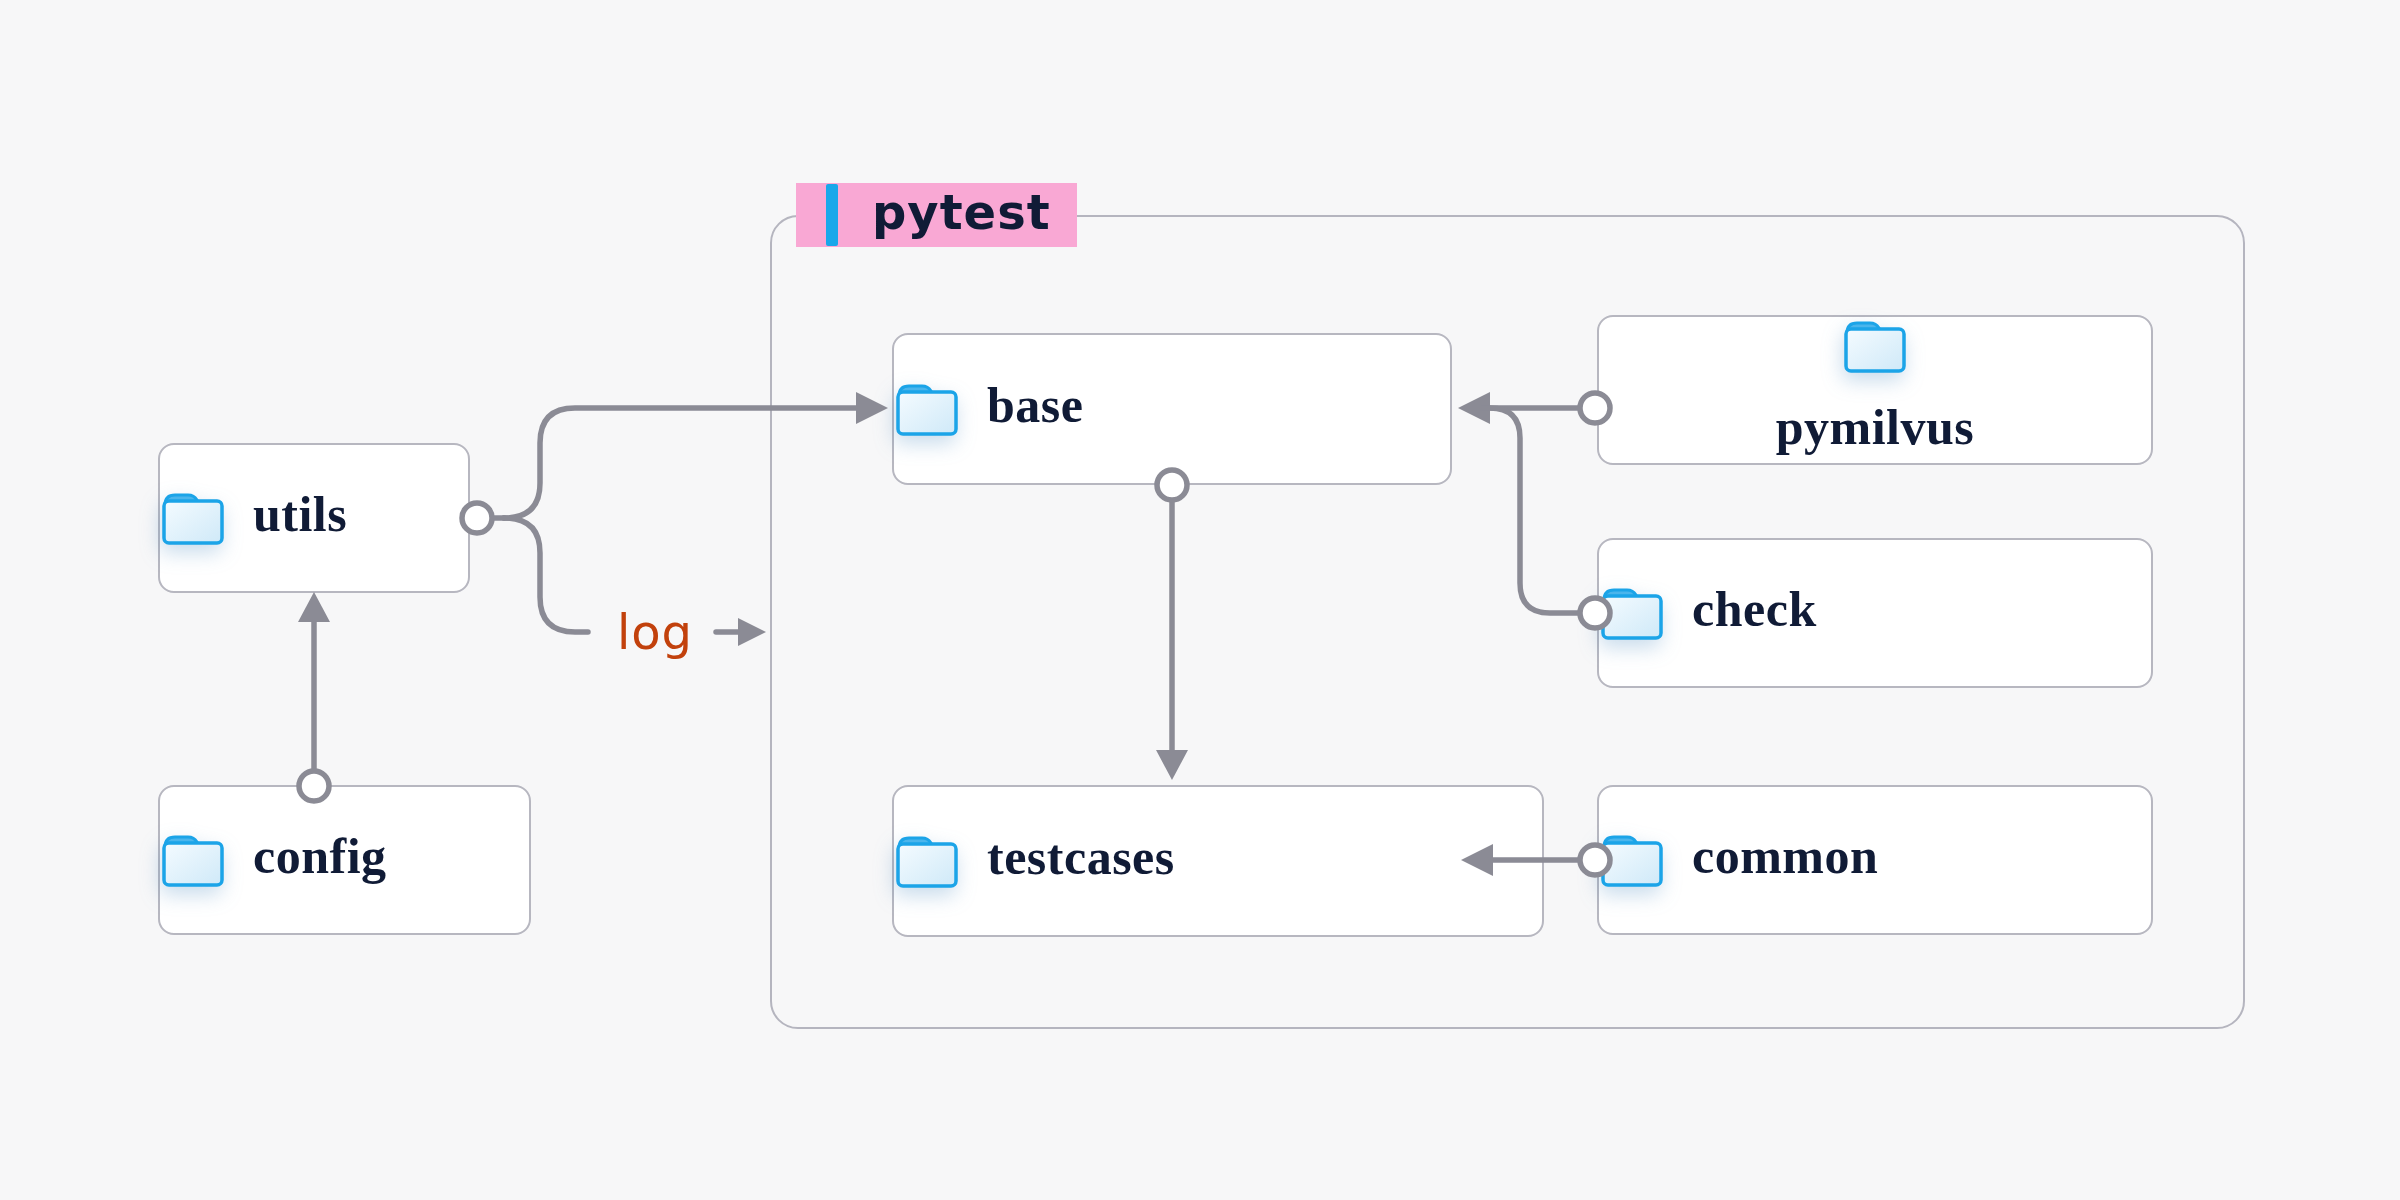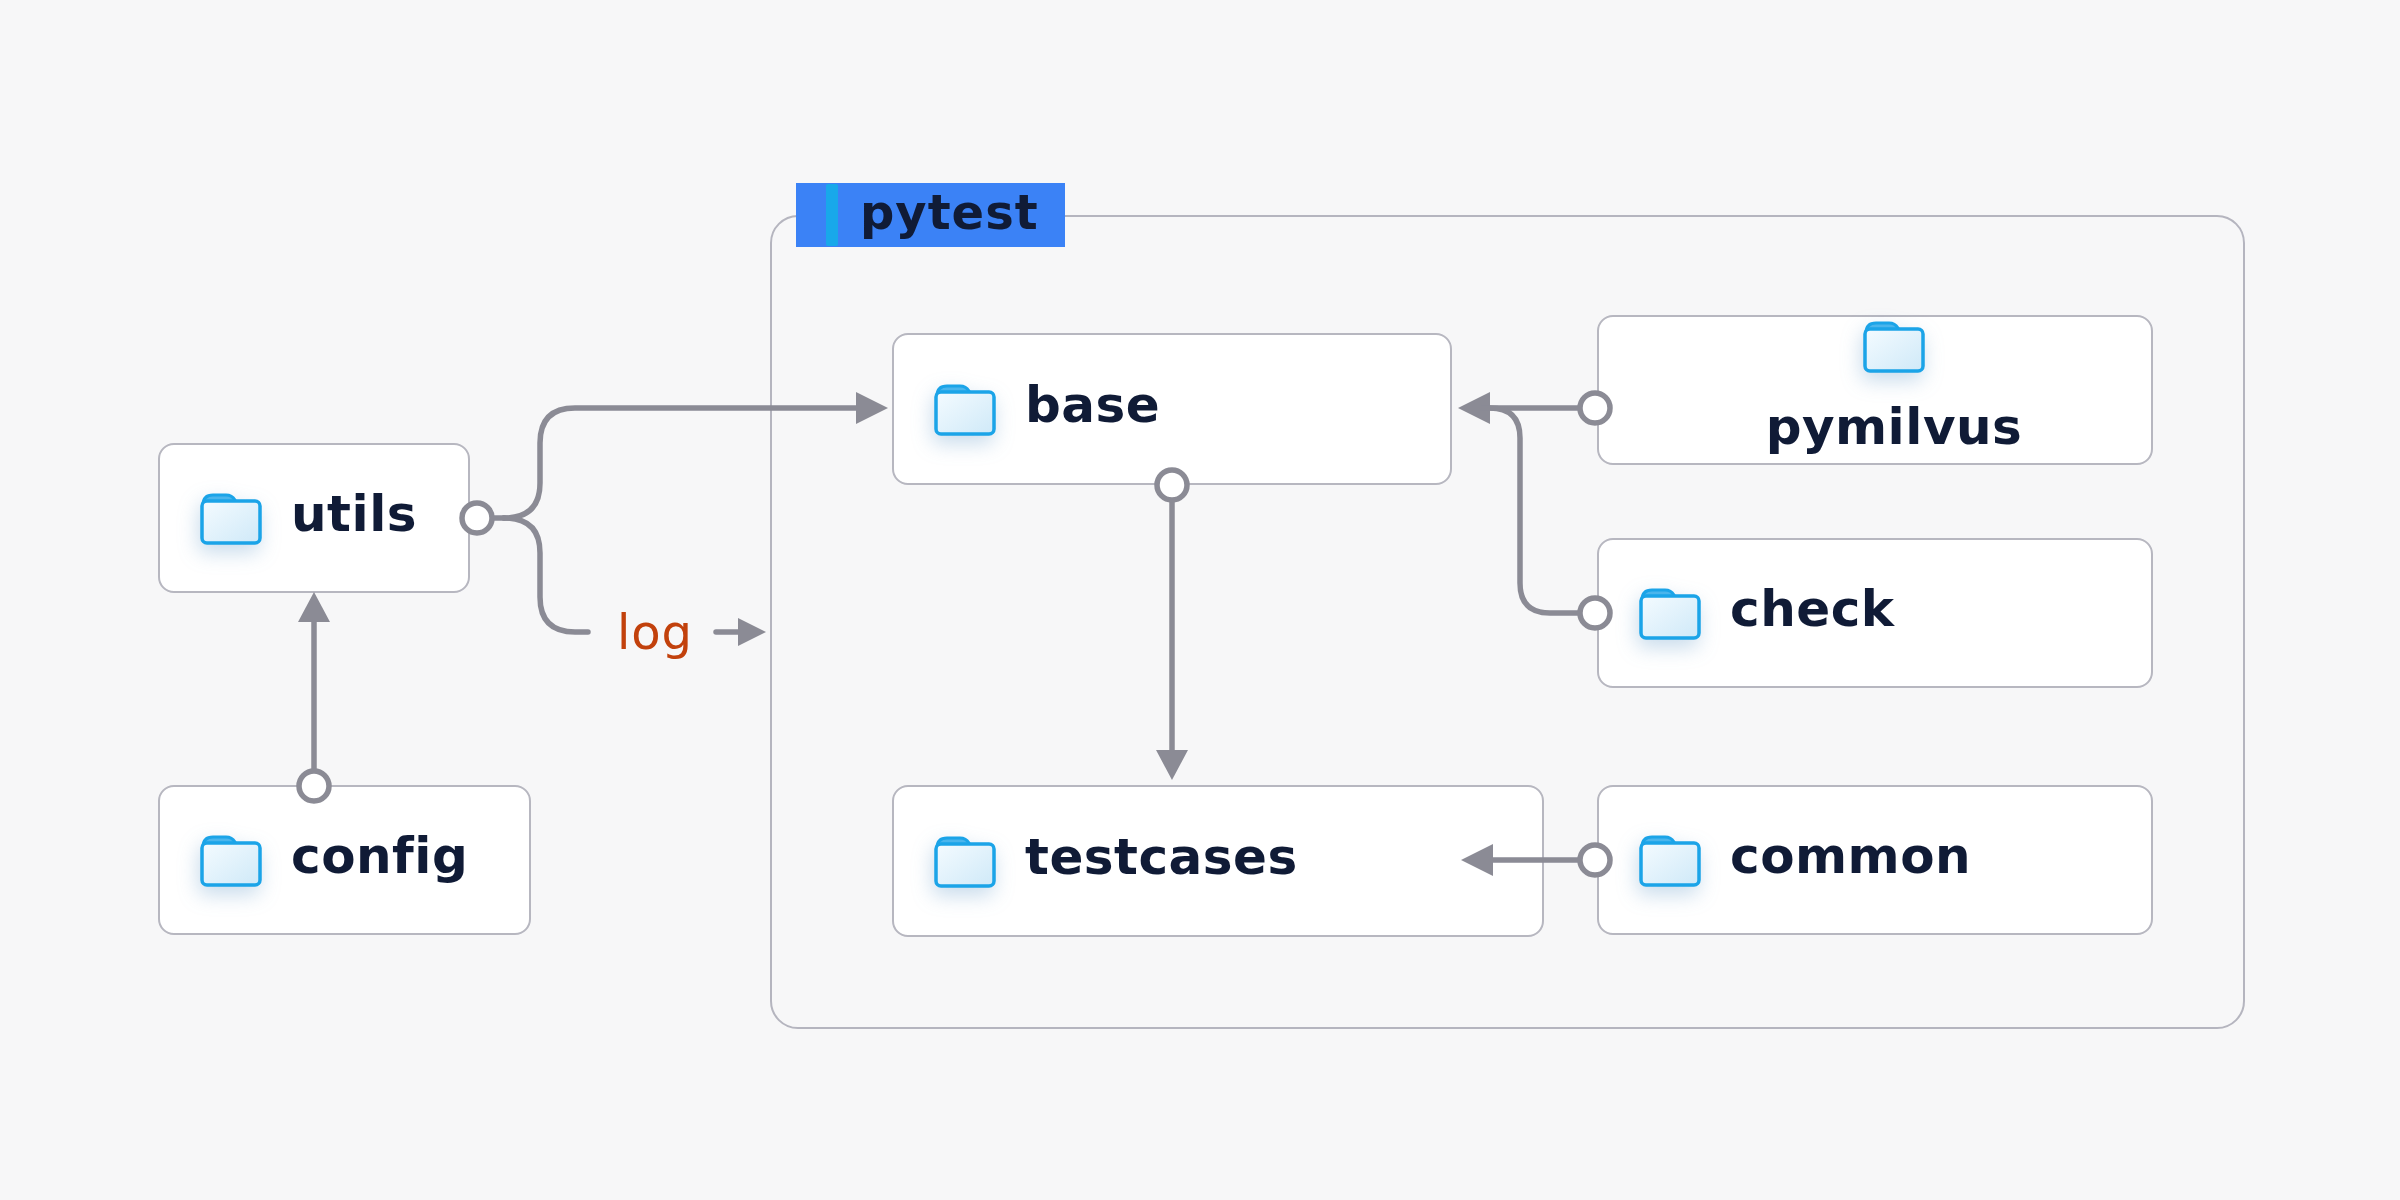--- a/index.html
+++ b/index.html
@@ -28,22 +28,22 @@
     box-sizing: border-box;
     z-index: 1;
   }
   .group-label {
     position: absolute;
     left: 796px;
     top: 183px;
     height: 64px;
     display: flex;
     align-items: center;
-    gap: 22px;
-    background: #3b82f6;
+    gap: 34px;
+    background: #f9a8d4;
     padding: 0 26px 0 30px;
     z-index: 2;
   }
   .group-label .accent-bar {
     width: 12px;
     height: 62px;
     background: #18a8ea;
     border-radius: 2px;
     flex: 0 0 auto;
   }
@@ -57,23 +57,23 @@
   }
   
   .node {
     position: absolute;
     background: #ffffff;
     border: 2.5px solid #b7b7c0;
     border-radius: 16px;
     box-sizing: border-box;
     display: flex;
     align-items: center;
-    padding-left: 38px;
     gap: 27px;
     z-index: 2;
+    font-family: Liberation Serif, serif;
   }
   .node .label {
     font-size: 50px;
     font-weight: 700;
     letter-spacing: 0.5px;
     color: #101b36;
     line-height: 1;
     padding-bottom: 8px;
   }
   .node svg.folder {

